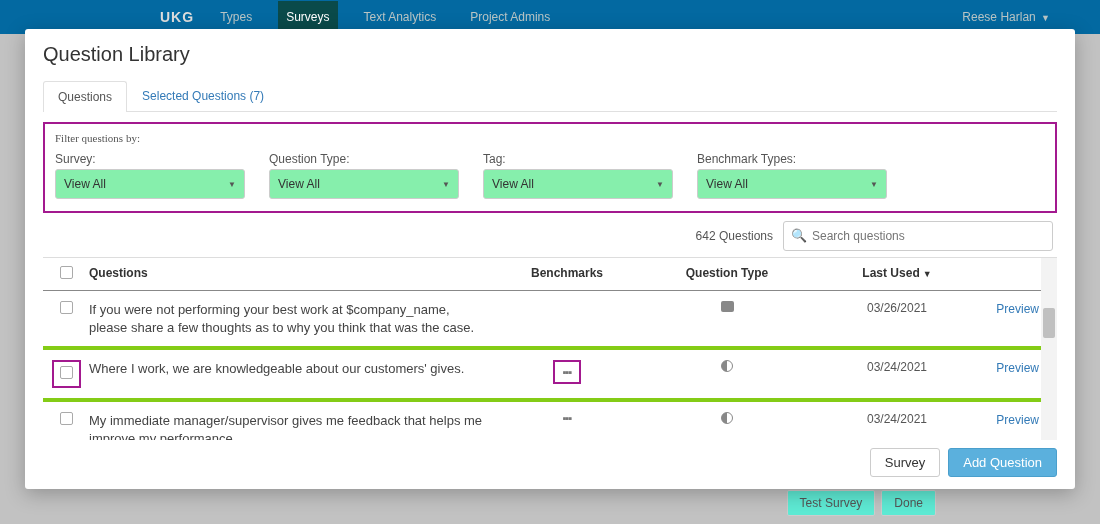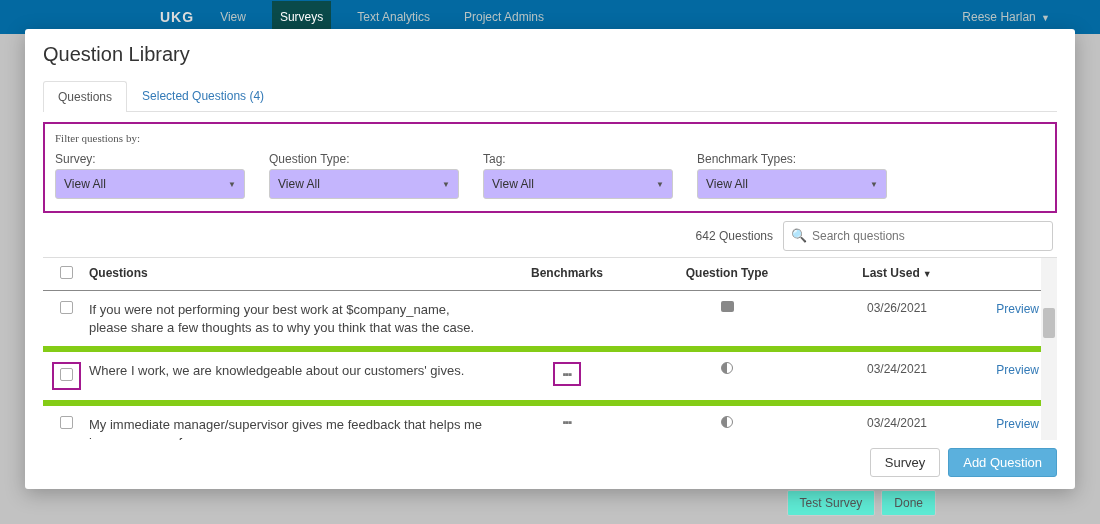--- a/index.html
+++ b/index.html
@@ -16,40 +16,40 @@
 .modal { position: absolute; top: 29px; left: 25px; right: 25px; bottom: 35px; background: #fff; border-radius: 3px; box-shadow: 0 5px 20px rgba(0,0,0,0.25); padding: 14px 18px 12px 18px; display: flex; flex-direction: column; }
 .modal h1 { font-size: 20px; font-weight: 500; margin-bottom: 14px; color: #333; }
 .tabs { border-bottom: 1px solid #e0e0e0; display: flex; margin-bottom: 10px; }
 .tab { padding: 8px 14px; font-size: 12px; border: 1px solid transparent; border-bottom: none; cursor: pointer; color: #337ab7; border-radius: 3px 3px 0 0; }
 .tab.active { border-color: #e0e0e0; background: #fff; color: #555; position: relative; top: 1px; }
 .filterbox { border: 2px solid #a3198f; padding: 8px 10px 12px 10px; margin-bottom: 8px; }
 .filterlabel { font-size: 11px; color: #555; margin-bottom: 8px; font-family: Liberation Serif, serif; }
 .filters { display: flex; gap: 24px; }
 .filtercol { display: flex; flex-direction: column; }
 .filtercol label { font-size: 12px; color: #555; margin-bottom: 3px; }
-.dropdown { height: 30px; border: 1px solid #ccc; background: #c4b5fd; border-radius: 3px; padding: 0 8px; display: flex; align-items: center; justify-content: space-between; font-size: 12px; cursor: pointer; }
+.dropdown { height: 30px; border: 1px solid #ccc; background: #86efac; border-radius: 3px; padding: 0 8px; display: flex; align-items: center; justify-content: space-between; font-size: 12px; cursor: pointer; }
 .dropdown .caret { font-size: 8px; color: #555; }
 
 .searchrow { display: flex; justify-content: flex-end; align-items: center; gap: 10px; margin-bottom: 6px; padding-right: 4px; }
 .qcount { font-size: 12px; color: #555; }
 .searchbox { position: relative; width: 270px; }
 .searchbox input { width: 100%; height: 30px; border: 1px solid #ccc; border-radius: 3px; padding: 0 8px 0 28px; font-size: 12px; }
 .searchbox .sicon { position: absolute; left: 8px; top: 7px; color: #999; font-size: 13px; }
 
 .tablewrap { flex: 1; overflow: hidden; position: relative; border-top: 1px solid #ddd; }
 .tablehead { display: flex; padding: 8px 0; font-weight: bold; font-size: 12px; color: #333; border-bottom: 1px solid #888; }
 .col-chk { width: 46px; text-align: center; }
 .col-q { flex: 1; padding-right: 10px; }
 .col-bench { width: 140px; text-align: center; }
 .col-type { width: 180px; text-align: center; }
 .col-last { width: 160px; text-align: center; }
 .col-prev { width: 80px; text-align: right; padding-right: 10px; }
 .sort-caret { font-size: 9px; margin-left: 3px; }
 .rows { overflow-y: scroll; height: 190px; }
-.row { display: flex; padding: 10px 0; border-bottom: 6px solid #84cc16; font-size: 13px; color: #444; align-items: flex-start; }
+.row { display: flex; padding: 10px 0; border-bottom: 4px solid #84cc16; font-size: 13px; color: #444; align-items: flex-start; }
 .row .col-q { line-height: 1.35; }
 .row .col-bench, .row .col-type { color: #777; font-size: 12px; display: flex; justify-content: center; align-items: center; }
 .row .col-last { color: #555; font-size: 12px; display:flex; justify-content:center; align-items:center;}
 .row .col-prev { text-align: right; padding-right: 18px; }
 .preview-link { color: #337ab7; cursor: pointer; font-size: 12px; }
 .chk { width: 13px; height: 13px; border: 1px solid #aaa; border-radius: 2px; display: inline-block; background: #fff; cursor: pointer; }
 .chk-highlight { border: 2px solid #a3198f; padding: 4px 6px; display: inline-block; }
 .bench-highlight { border: 2px solid #a3198f; padding: 3px 8px; display: inline-block; }
 .icon-chart { font-size: 11px; color: #777; letter-spacing:-1px;}
 .icon-comment { display:inline-block; width:13px; height:11px; background:#888; border-radius:2px; position:relative;}
@@ -64,41 +64,41 @@
 .bg-btn { border: 1px solid #ccc; background: #5eead4; padding: 5px 12px; font-size: 12px; color: #555; border-radius: 2px; cursor:pointer;}
 
 .scrollbar-track { position:absolute; right:0; top:0; bottom:0; width:16px; background:#f3f3f3;}
 .scrollbar-thumb { position:absolute; right:2px; top:50px; width:12px; height:30px; background:#c0c0c0; border-radius:2px;}
 </style>
 </head>
 <body>
 
 <div class="topnav">
   <span class="logo">UKG</span>
-  <span class="navitem">View</span>
+  <span class="navitem">Types</span>
   <span class="navitem active">Surveys</span>
   <span class="navitem">Text Analytics</span>
   <span class="navitem">Project Admins</span>
   <span class="spacer"></span>
   <span class="user"><span>Reese Harlan</span> <span class="caret">▼</span></span>
 </div>
 
 <div class="modal-backdrop"></div>
 
 <div class="bg-buttons">
   <span class="bg-btn">Test Survey</span>
   <span class="bg-btn">Done</span>
 </div>
 
 <div class="modal">
   <h1>Question Library</h1>
 
   <div class="tabs">
     <div class="tab active">Questions</div>
-    <div class="tab">Selected Questions (4)</div>
+    <div class="tab">Selected Questions (7)</div>
   </div>
 
   <div class="filterbox">
     <div class="filterlabel">Filter questions by:</div>
     <div class="filters" id="filters">
         <div class="filtercol" style="width: 190px;">
           <label>Survey:</label>
           <div class="dropdown">
             <span>View All</span>
             <span class="caret">▼</span>

